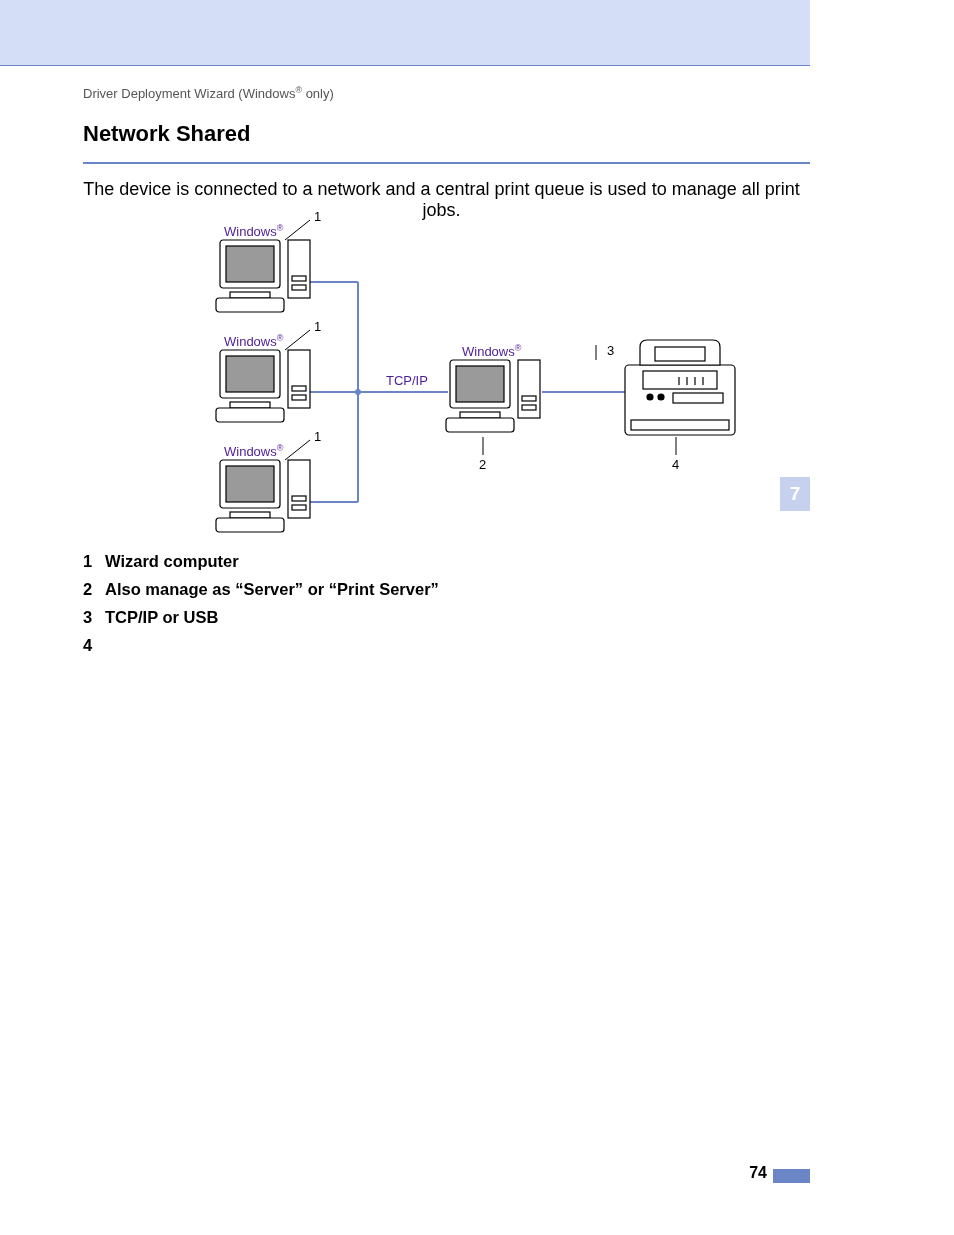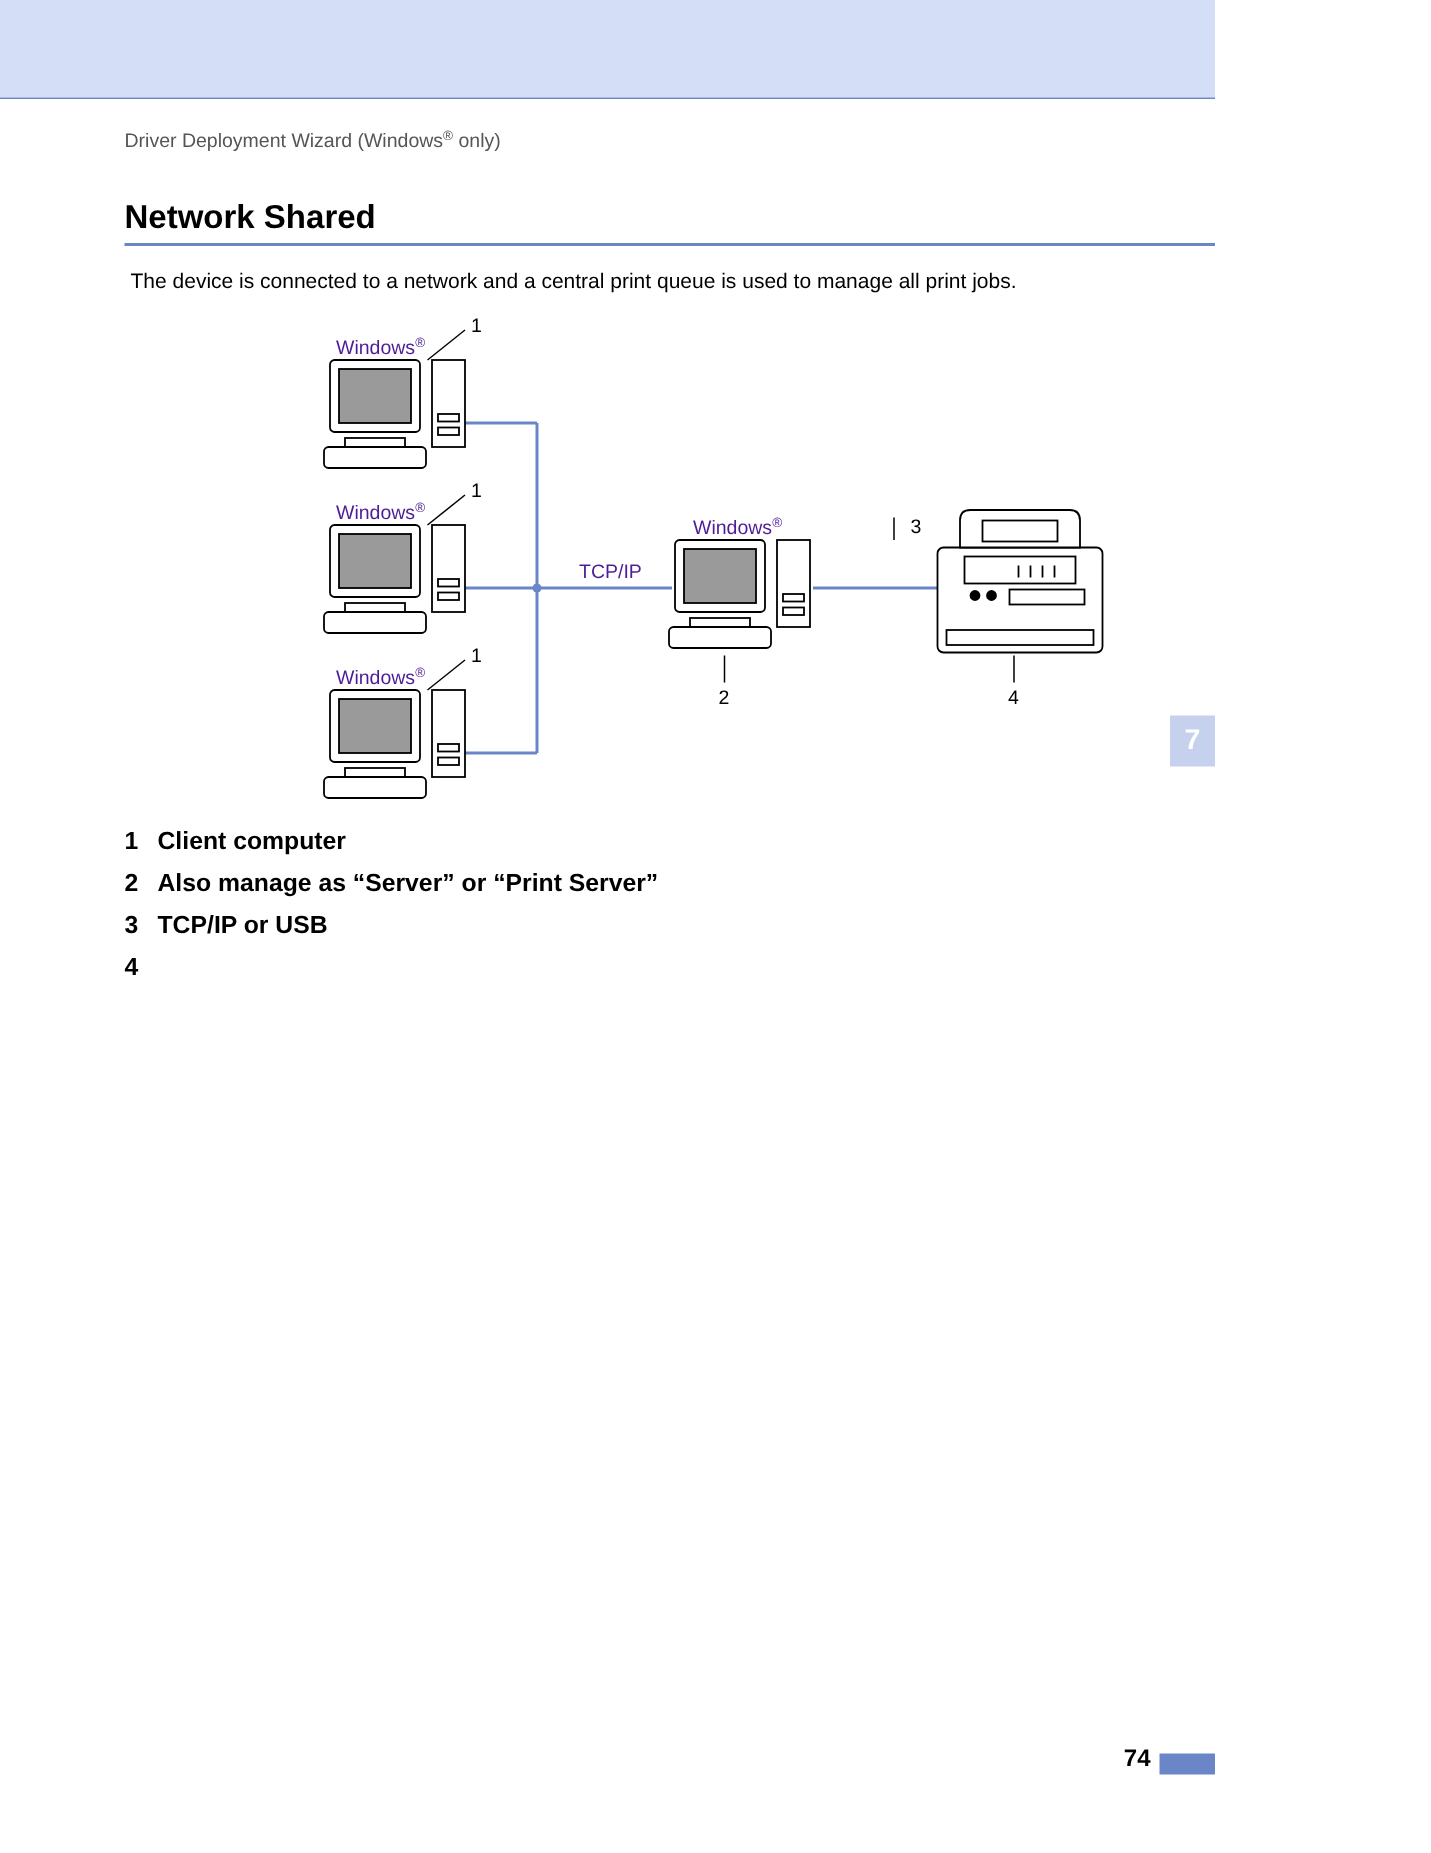--- a/index.html
+++ b/index.html
@@ -1,23 +1,23 @@
 <!DOCTYPE html>
 <html><head>
 <meta charset="utf-8">
 <style>
   html,body{margin:0;padding:0;background:#fff;font-family:Arial,Helvetica,sans-serif;color:#000;}
   .page{width:810px;height:1235px;position:relative;background:#fff;overflow:hidden;}
   .topband{position:absolute;left:0;top:0;width:954px;height:65px;background:#D4DEF7;}
   .toprule{position:absolute;left:0;top:65px;width:954px;height:0;border-top:1px solid #6A86C7;}
   .breadcrumb{position:absolute;left:83px;top:85px;font-size:13px;color:#555;}
   .breadcrumb sup{font-size:9px;vertical-align:super;}
-  .section-title{position:absolute;left:83px;top:132px;font-size:22px;font-weight:bold;}
+  .section-title{position:absolute;left:83px;top:121px;font-size:22px;font-weight:bold;}
   .section-rule{position:absolute;left:83px;top:162px;width:787px;height:0;border-top:2px solid #6A86C7;}
-  .body-text{position:absolute;left:87px;top:179px;font-size:14px;text-align:center;}
+  .body-text{position:absolute;left:73px;top:179px;font-size:18px;text-align:center;}
   .diagram{position:absolute;left:210px;top:205px;width:530px;height:335px;}
   .diagram svg{position:absolute;left:0;top:0;}
   .lbl{position:absolute;font-size:13px;color:#4c1d95;}
   .lbl sup{font-size:9px;vertical-align:super;}
   .num{position:absolute;font-size:13px;}
   .legend{position:absolute;left:83px;top:547px;font-size:16.5px;font-weight:bold;line-height:1.7;}
   .legend .row{display:flex;}
   .legend .n{width:22px;flex:0 0 22px;}
   .chapter-tab{position:absolute;right:0;top:477px;width:30px;height:34px;background:#C6D1ED;display:flex;align-items:center;justify-content:center;color:#fff;font-size:19px;font-weight:bold;}
   .pagenum{position:absolute;right:43px;bottom:53px;font-size:16px;font-weight:bold;}
@@ -130,21 +130,21 @@
     <div class="num" style="left:104px;top:114px;">1</div>
     <div class="num" style="left:104px;top:224px;">1</div>
     <div class="num" style="left:397px;top:138px;">3</div>
     <div class="num" style="left:269px;top:252px;">2</div>
     <div class="num" style="left:462px;top:252px;">4</div>
   </div>
 
   <div class="legend">
     <div class="row">
         <span class="n">1</span>
-        <span>Client computer</span>
+        <span>Wizard computer</span>
       </div>
     <div class="row">
         <span class="n">2</span>
         <span>Also manage as “Server” or “Print Server”</span>
       </div>
     <div class="row">
         <span class="n">3</span>
         <span>TCP/IP or USB</span>
       </div>
     <div class="row">

